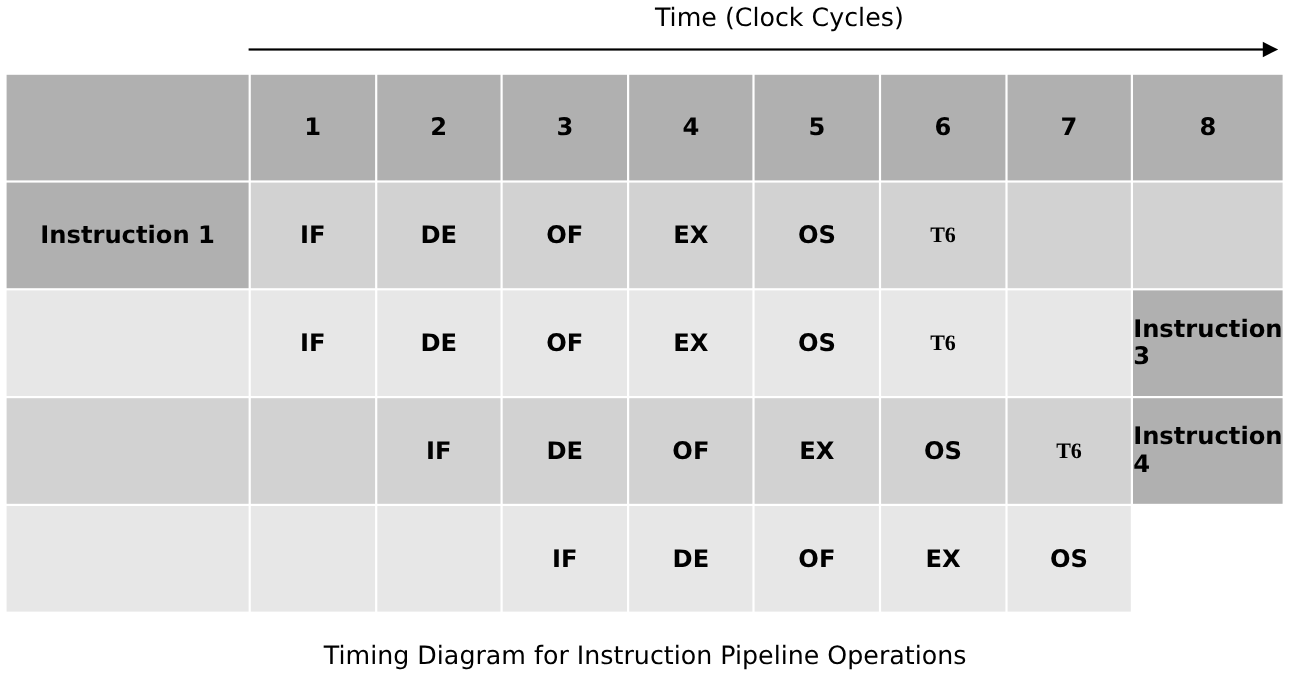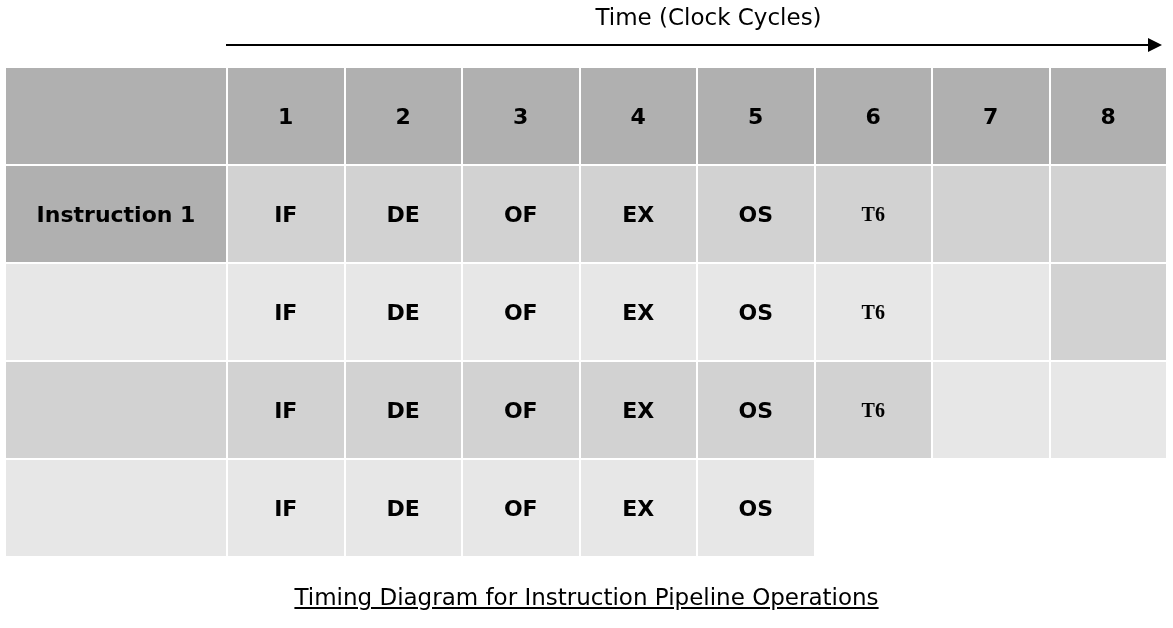--- a/index.html
+++ b/index.html
@@ -70,21 +70,20 @@
     .hdr-cell { background: #b0b0b0; font-weight: bold; }
     .t6 { font-family: Georgia, "Times New Roman", serif; font-size: 20px; }
     .caption {
       position: absolute;
       bottom: 18px;
       left: 0;
       width: 100%;
       text-align: center;
       font-size: 23px;
       color: #000;
-      text-decoration: underline;
     }
   </style>
 </head>
 <body>
 
 <div class="axis-label">Time (Clock Cycles)</div>
 
 <div class="arrow">
   <div class="arrow-line"></div>
   <div class="arrow-head"></div>
@@ -110,28 +109,30 @@
     <div class="cell data-cell" style="background: rgb(210, 210, 210);"></div>
     <div class="cell data-cell" style="background: rgb(210, 210, 210);"></div>
     <div class="cell data-cell" style="background: rgb(231, 231, 231);"></div>
     <div class="cell data-cell" style="background: rgb(231, 231, 231);">IF</div>
     <div class="cell data-cell" style="background: rgb(231, 231, 231);">DE</div>
     <div class="cell data-cell" style="background: rgb(231, 231, 231);">OF</div>
     <div class="cell data-cell" style="background: rgb(231, 231, 231);">EX</div>
     <div class="cell data-cell" style="background: rgb(231, 231, 231);">OS</div>
     <div class="cell data-cell t6" style="background: rgb(231, 231, 231);">T6</div>
     <div class="cell data-cell" style="background: rgb(231, 231, 231);"></div>
+    <div class="cell row-label">Instruction 3</div>
     <div class="cell data-cell" style="background: rgb(210, 210, 210);"></div>
     <div class="cell data-cell" style="background: rgb(210, 210, 210);"></div>
     <div class="cell data-cell" style="background: rgb(210, 210, 210);">IF</div>
     <div class="cell data-cell" style="background: rgb(210, 210, 210);">DE</div>
     <div class="cell data-cell" style="background: rgb(210, 210, 210);">OF</div>
     <div class="cell data-cell" style="background: rgb(210, 210, 210);">EX</div>
     <div class="cell data-cell" style="background: rgb(210, 210, 210);">OS</div>
     <div class="cell data-cell t6" style="background: rgb(210, 210, 210);">T6</div>
+    <div class="cell row-label">Instruction 4</div>
     <div class="cell data-cell" style="background: rgb(231, 231, 231);"></div>
     <div class="cell data-cell" style="background: rgb(231, 231, 231);"></div>
     <div class="cell data-cell" style="background: rgb(231, 231, 231);"></div>
     <div class="cell data-cell" style="background: rgb(231, 231, 231);">IF</div>
     <div class="cell data-cell" style="background: rgb(231, 231, 231);">DE</div>
     <div class="cell data-cell" style="background: rgb(231, 231, 231);">OF</div>
     <div class="cell data-cell" style="background: rgb(231, 231, 231);">EX</div>
     <div class="cell data-cell" style="background: rgb(231, 231, 231);">OS</div>
   </div>
 

